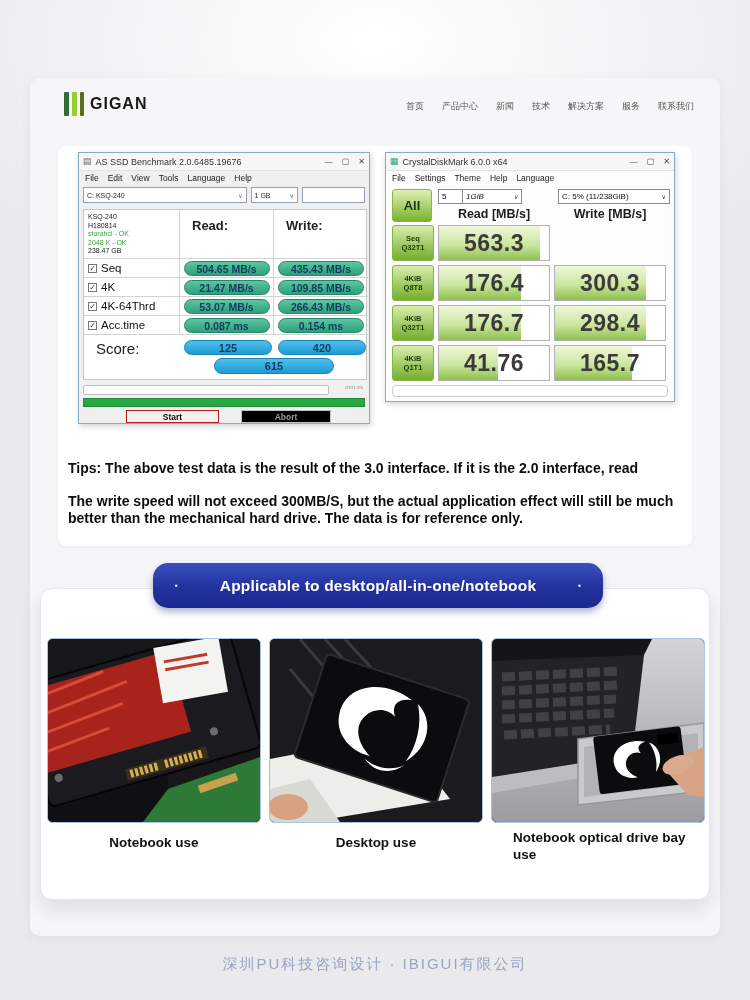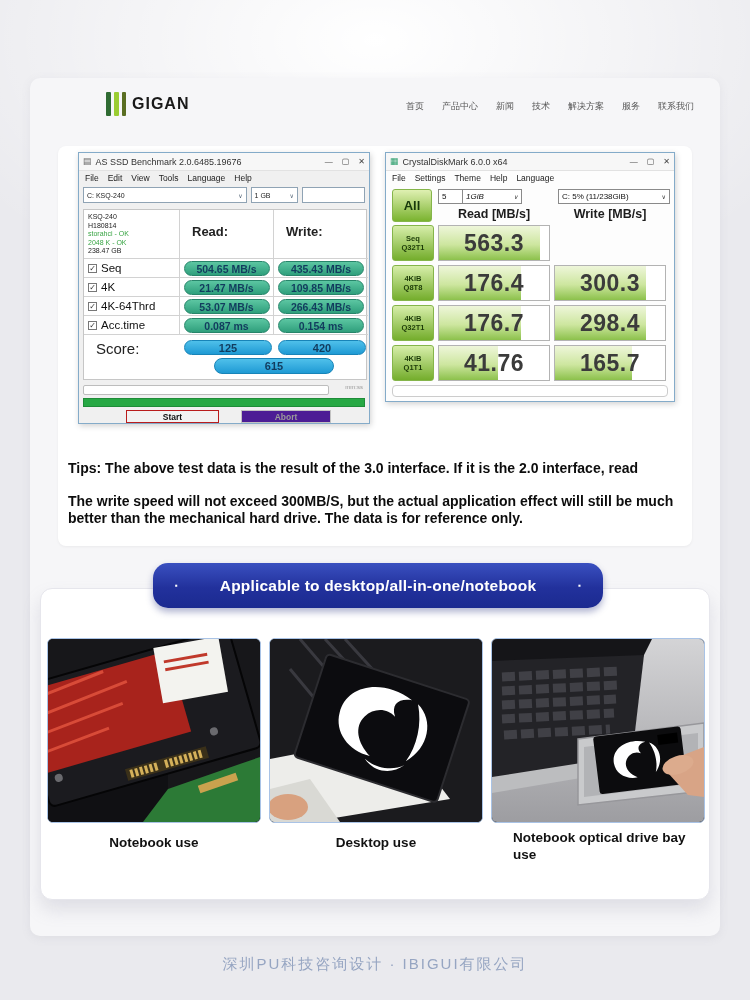--- a/index.html
+++ b/index.html
@@ -7,21 +7,21 @@
   body { font-family:"Liberation Sans",sans-serif; }
   .stage { position:relative; width:750px; height:1000px; overflow:hidden;
            background:#eaeaee; }
   .stage::before { content:""; position:absolute; inset:0;
            background:radial-gradient(ellipse 90% 40% at 50% 4%, #ffffff 0%, rgba(255,255,255,0) 70%); }
   .page-card { position:absolute; left:30px; top:78px; width:690px; height:858px;
            background:#f6f6f8; border-radius:10px; box-shadow:0 2px 10px rgba(120,120,140,.10); }
 
   
   .hdr { position:absolute; left:0; top:0; width:100%; height:62px; }
-  .logo { position:absolute; left:34px; top:14px; display:flex; align-items:center; gap:3px;margin-left:42px; }
+  .logo { position:absolute; left:34px; top:14px; display:flex; align-items:center; gap:3px; }
   .logo .bar { display:inline-block; width:5px; border-radius:1px; }
   .logo .b1 { height:24px; background:#2f6b33; }
   .logo .b2 { height:24px; background:#9acd32; }
   .logo .b3 { height:24px; width:4px; background:#5a6e22; }
   .logo-text { font-size:16px; font-weight:bold; color:#191919; letter-spacing:1px; filter:blur(.5px); margin-left:3px; }
   .nav { position:absolute; right:26px; top:22px; display:flex; gap:18px;
          font-size:9px; color:#565656; filter:blur(.45px); white-space:nowrap; }
   .nav-item { cursor:pointer; }
 
   
@@ -49,21 +49,21 @@
   .as-drive { width:166px; }
   .as-size  { width:48px; }
   .as-blank { width:64px; background:#fff; border:1px solid #8fa3b4; height:16px; }
   .as-grid  { position:absolute; left:4px; top:56px; width:284px; background:#fff;
               border:1px solid #c6c6c6; }
   .as-row { display:grid; grid-template-columns:96px 94px 94px; }
   .as-cell { border-right:1px solid #d2d2d2; border-bottom:1px solid #d2d2d2; position:relative; }
   .as-cell:last-child { border-right:none; }
   .as-info { height:49px; padding:3px 4px; font-size:7px; line-height:8.5px; color:#222; }
   .as-info .green { color:#3aa545; }
-  .as-colhdr { font-size:13px; font-weight:600; color:#222; padding:14px 0 0 12px; }
+  .as-colhdr { font-size:13px; font-weight:600; color:#222; padding:8px 0 0 12px; }
   .as-label { height:19px; display:flex; align-items:center; gap:4px; padding-left:4px;
               font-size:11.5px; color:#111; }
   .as-score-label { font-size:15px; color:#222; padding:5px 0 0 12px; }
   .chk { width:9px; height:9px; border:1px solid #777; background:#fff; font-size:8px;
          line-height:8px; text-align:center; color:#333; cursor:pointer; flex:0 0 auto; }
   .pillwrap { height:19px; display:flex; align-items:center; justify-content:center; }
   .pill { width:86px; height:15px; border-radius:8px; text-align:center; line-height:14px;
           font-size:10.5px; font-weight:bold; color:#123c5e;
           background:linear-gradient(180deg,#5cc6a2,#2f9f7c); border:1px solid #27856a; }
   .as-scorearea { position:relative; height:44px; }
@@ -75,21 +75,21 @@
   .sp-total { left:130px; top:23px; width:120px; height:16px; line-height:15px; border-radius:9px; }
   .as-status { position:absolute; left:4px; top:232px; width:246px; height:10px;
           background:#fff; border:1px solid #bdbdbd; border-radius:2px; }
   .as-timer { position:absolute; right:6px; top:231px; font-size:6px; color:#999; }
   .as-prog { position:absolute; left:4px; top:245px; right:4px; height:9px;
           background:#27a844; border:1px solid #1e8c38; }
   .as-btn { position:absolute; top:257px; height:13px; font-size:8.5px; font-weight:bold;
           text-align:center; line-height:12px; border:1px solid #b91c1c; background:#f2f2f2;
           color:#111; cursor:pointer; }
   .btn-start { left:47px; width:93px; }
-  .btn-abort { left:162px; width:90px; background:#4c1d95; color:#9a9a9a; border-color:#c2c2c2; }
+  .btn-abort { left:162px; width:90px; background:#000000; color:#9a9a9a; border-color:#c2c2c2; }
 
   
   .cdm { left:327px; top:6px; width:290px; height:250px; background:#fdfdfd; }
   .cdm-all { position:absolute; left:6px; top:36px; width:40px; height:33px; border-radius:3px;
           background:linear-gradient(180deg,#dff0b2,#7ab32f); border:1px solid #85b54a;
           font-size:13px; font-weight:bold; color:#17380b; text-align:center; line-height:31px; cursor:pointer; }
   .cdm-sel { position:absolute; top:36px; height:15px; background:#fff; border:1px solid #8a8a8a;
           font-size:8px; color:#111; display:flex; align-items:center; padding:0 3px; cursor:pointer; }
   .cdm-sel .chev { margin-left:auto; font-size:6px; color:#333; }
   .cs1 { left:52px; width:36px; }

